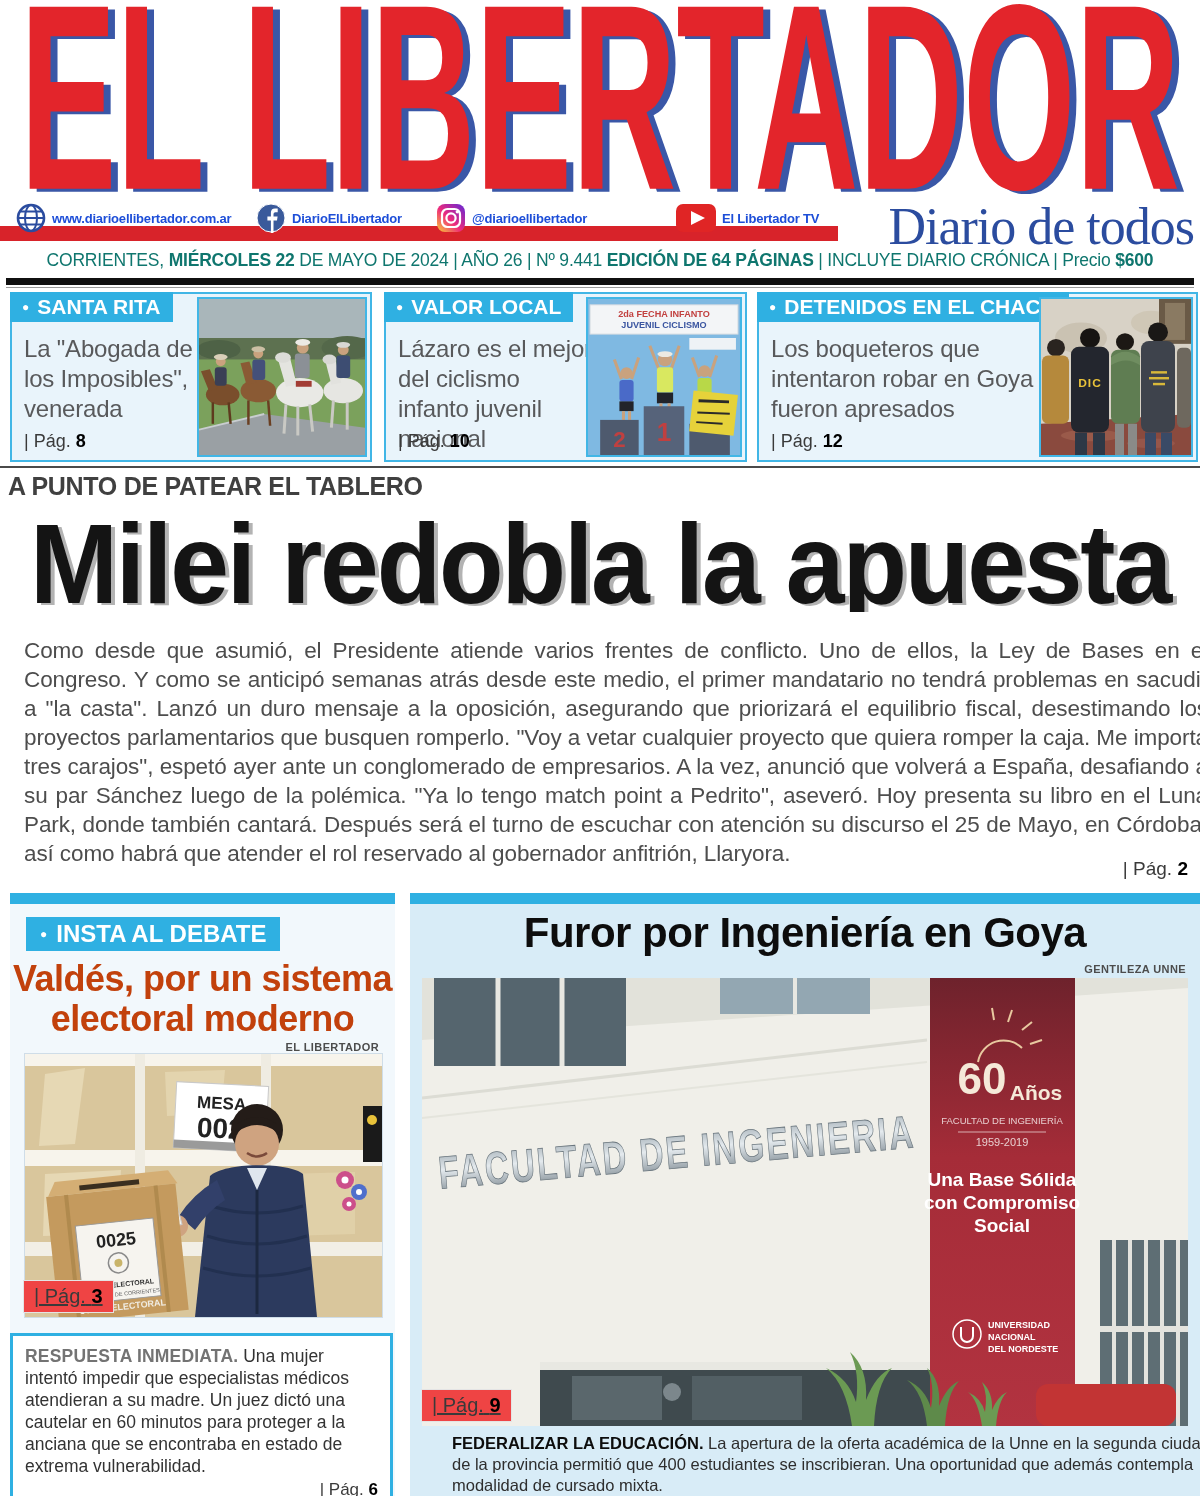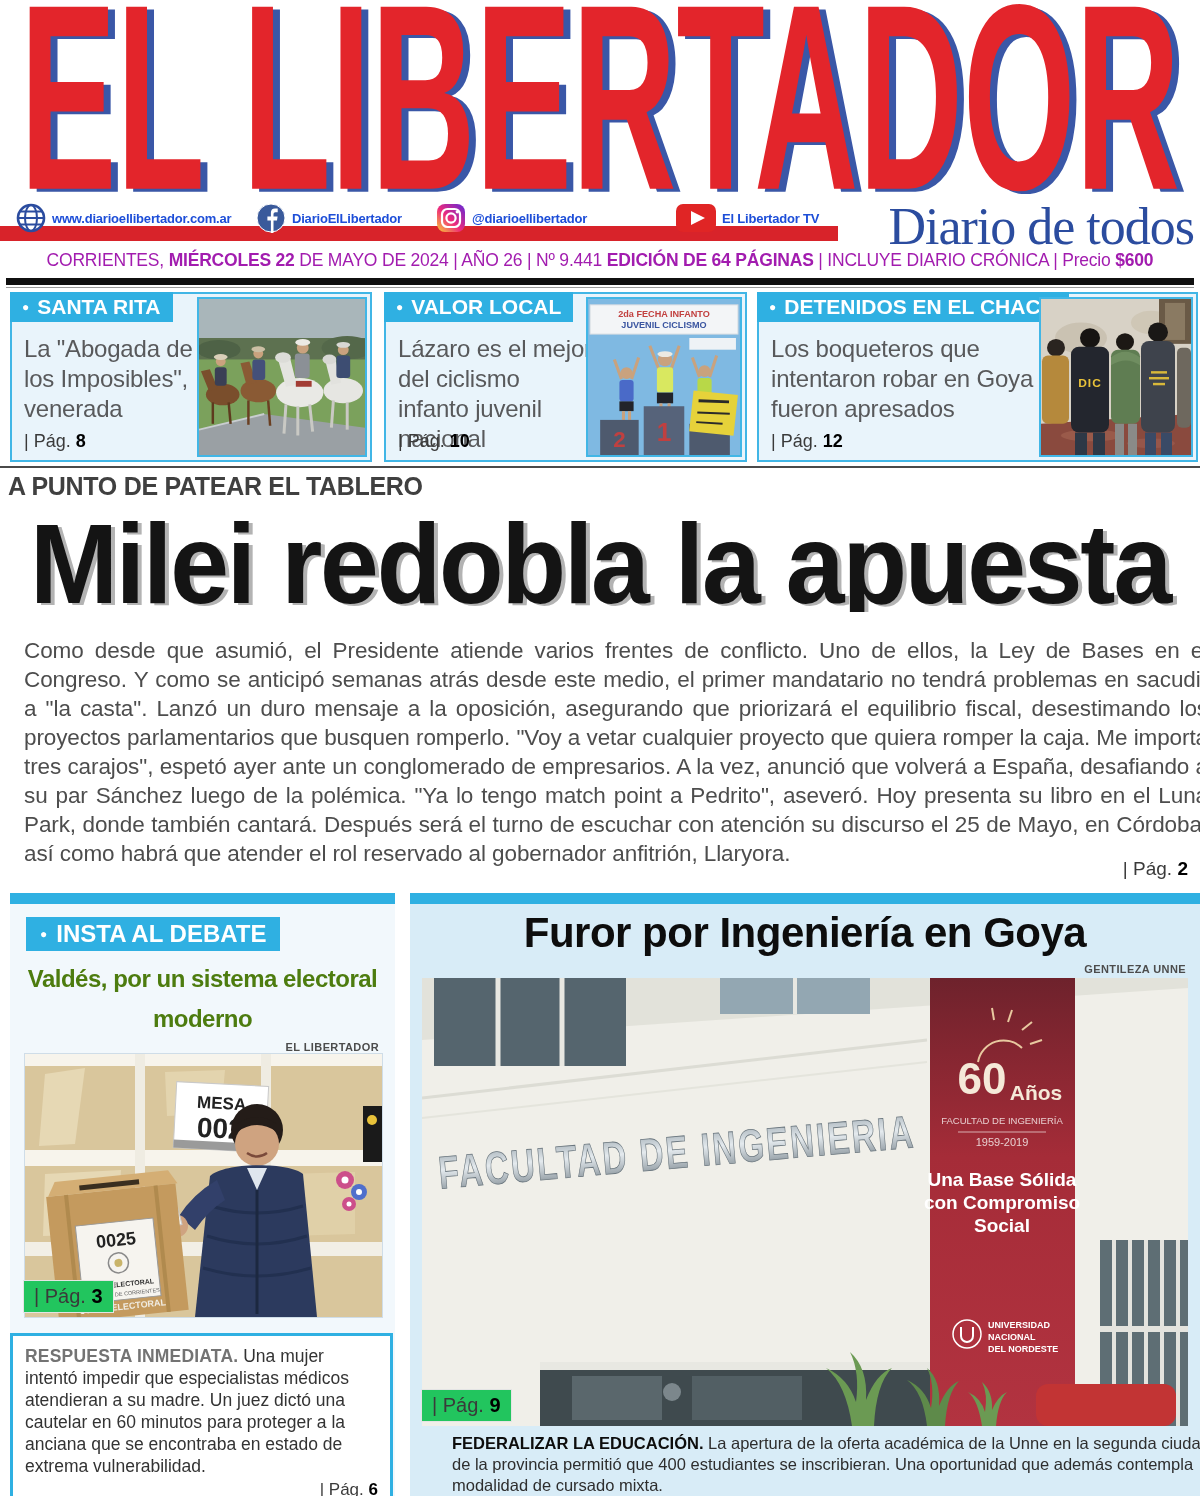--- a/index.html
+++ b/index.html
@@ -15,21 +15,21 @@
   .tagline{top:197px;right:6px;font-family:"Liberation Serif",serif;font-size:52px;
            color:#2b4c9f;letter-spacing:-1px;white-space:nowrap;}
 
   
   .redstripe{left:0;top:226px;width:838px;height:15px;background:#d8232a;}
   .soc-icon{top:203px;width:30px;height:30px;}
   .soc-label{top:204px;height:30px;line-height:30px;font-size:13px;font-weight:700;
              color:#1d4ed8;letter-spacing:-0.2px;white-space:nowrap;}
 
   
-  .dateline{left:0;top:250px;width:1200px;text-align:center;font-size:17.5px;color:#a21caf;
+  .dateline{left:0;top:250px;width:1200px;text-align:center;font-size:17.5px;color:#0f766e;
             letter-spacing:-0.2px;white-space:nowrap;}
   .dateline b{font-weight:700;}
   .rule-heavy{left:6px;top:278px;width:1188px;height:7px;background:#101010;}
   .rule-thin{left:6px;top:287px;width:1188px;height:1px;background:#9a9a9a;}
 
   
   .tbox{top:292px;height:170px;background:#e9f4fb;border:2px solid #41b6e6;box-sizing:border-box;}
   .tbar{position:absolute;top:-2px;left:-2px;height:30px;background:#2fb0e2;color:#fff;
         font-weight:700;font-size:21px;line-height:30px;padding:0 12px;display:inline-flex;
         align-items:center;gap:8px;white-space:nowrap;}
@@ -51,27 +51,27 @@
   .pagline{font-size:19px;color:#3a3a3a;}
   .pagline b{color:#000;}
   .pag-main{right:12px;top:858px;}
 
   
   .lcol{left:10px;top:893px;width:385px;height:603px;background:#f2f8fc;}
   .rcol{left:410px;top:893px;width:790px;height:603px;background:#d8ecf7;}
   .cyanstrip{position:absolute;left:0;top:0;width:100%;height:11px;background:#2fb0e2;}
   .ltag{position:absolute;top:24px;left:16px;background:#2fb0e2;color:#fff;font-weight:700;
         font-size:24px;line-height:34px;padding:0 14px;display:inline-flex;gap:9px;align-items:center;}
-  .lhead{position:absolute;top:66px;left:0;width:100%;text-align:center;font-size:24px;
-         font-weight:800;line-height:40px;color:#4d7c0f;letter-spacing:-0.5px;}
+  .lhead{position:absolute;top:66px;left:0;width:100%;text-align:center;font-size:36px;
+         font-weight:800;line-height:40px;color:#c2410c;letter-spacing:-0.5px;}
   .credit{position:absolute;font-size:11px;font-weight:700;color:#4c4c4c;letter-spacing:0.4px;}
   .lphoto{position:absolute;top:160px;left:14px;width:357px;height:263px;border:1px solid #cfdde8;overflow:hidden;}
   .lphoto svg{width:100%;height:100%;}
-  .pbadge{position:absolute;background:#22c55e;padding:4px 10px;font-size:20px;color:#3a3a3a;
-          box-shadow:0 0 0 1px #e4e4e4;}
+  .pbadge{position:absolute;background:#ef4444;padding:4px 10px;font-size:20px;color:#3a3a3a;
+          box-shadow:0 0 0 1px #e4e4e4;text-decoration:underline;}
   .pbadge b{color:#000;}
   .brief{position:absolute;top:440px;left:0;width:383px;box-sizing:border-box;background:#fff;
          border:3px solid #2fb0e2;padding:9px 12px 6px;font-size:17.5px;line-height:22px;color:#333;}
   .brief .lead{font-weight:800;color:#737373;letter-spacing:0.2px;}
   .brief .bpag{text-align:right;font-size:17px;margin-top:2px;}
 
   .rhead{position:absolute;top:16px;left:0;width:100%;text-align:center;font-size:42px;
          font-weight:800;color:#0d0d0d;letter-spacing:-0.5px;}
   .rphoto{position:absolute;top:85px;left:12px;width:766px;height:448px;overflow:hidden;}
   .rphoto svg{width:100%;height:100%;}

